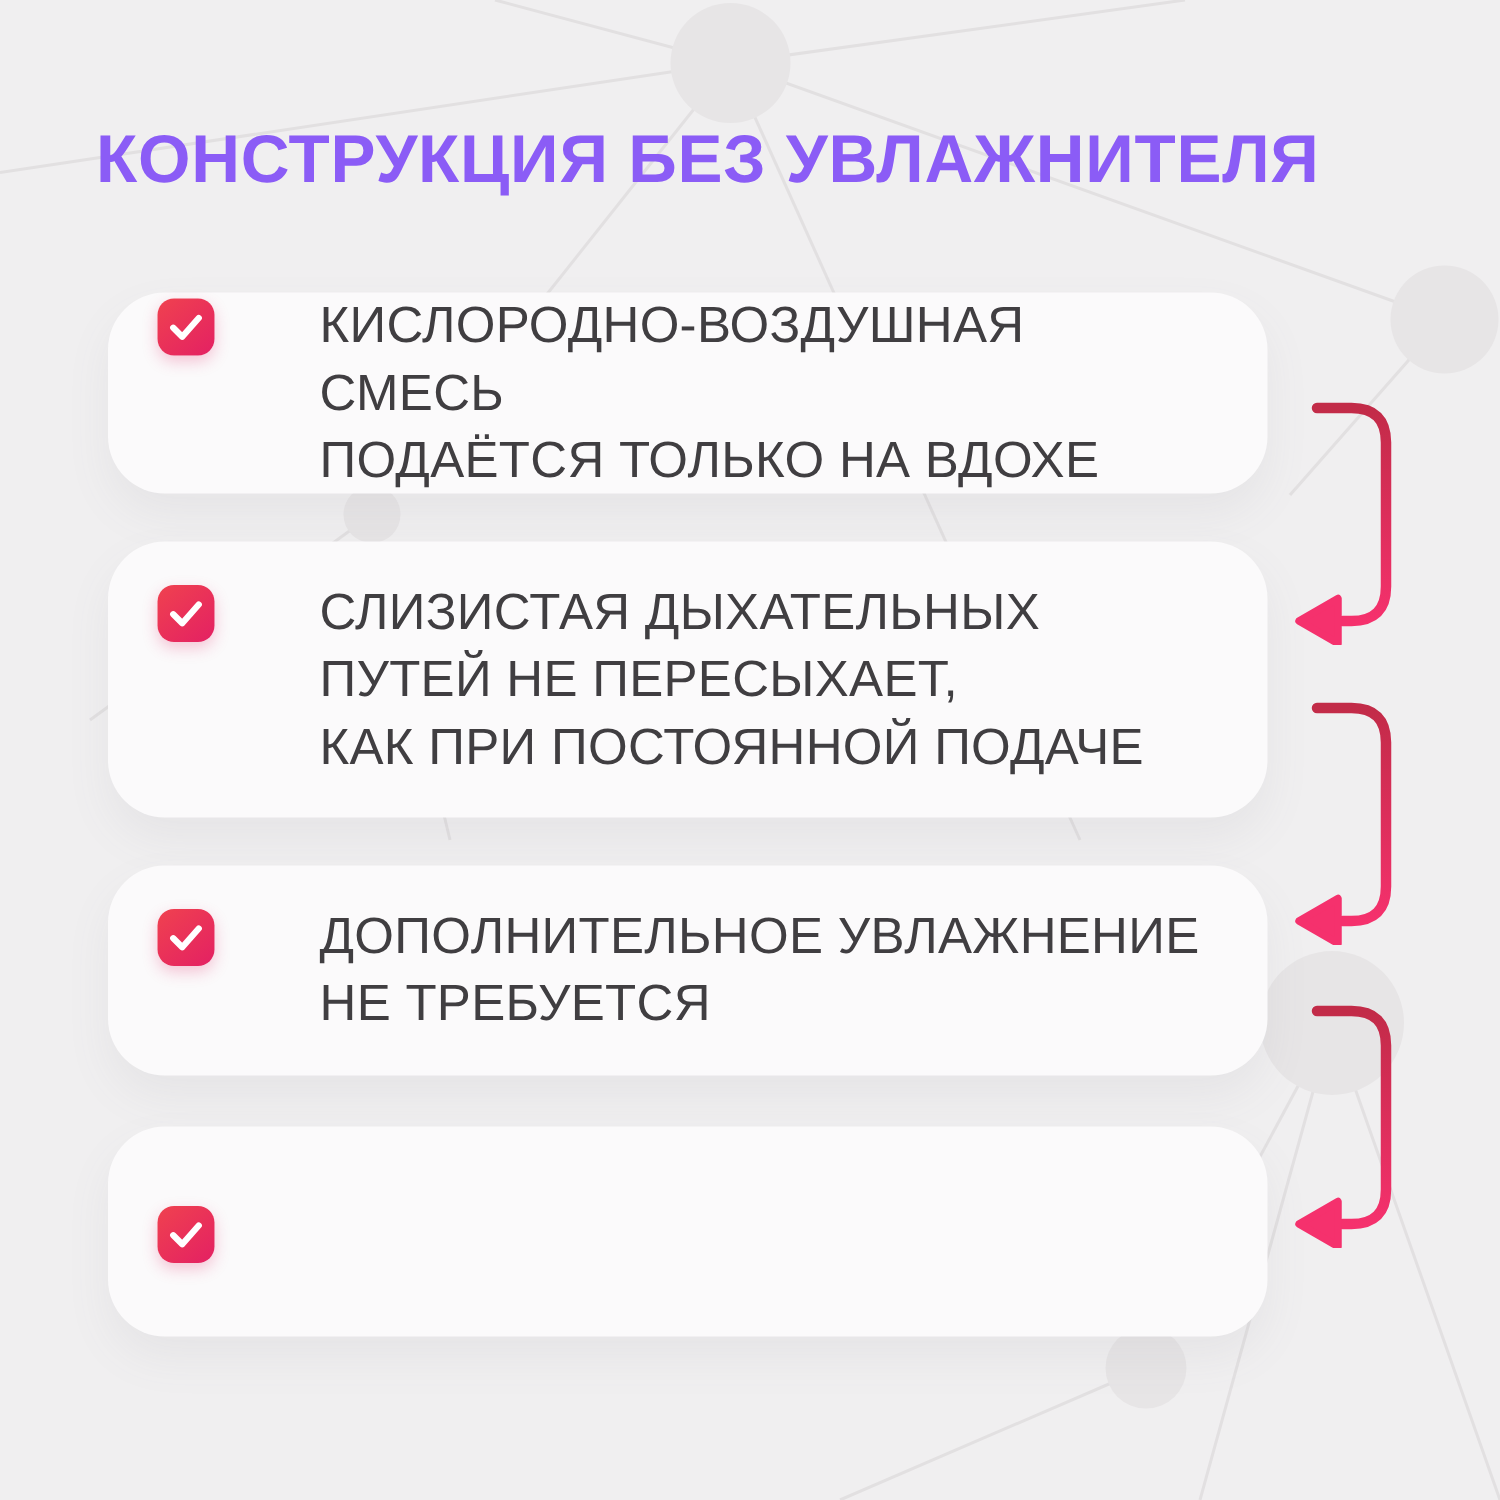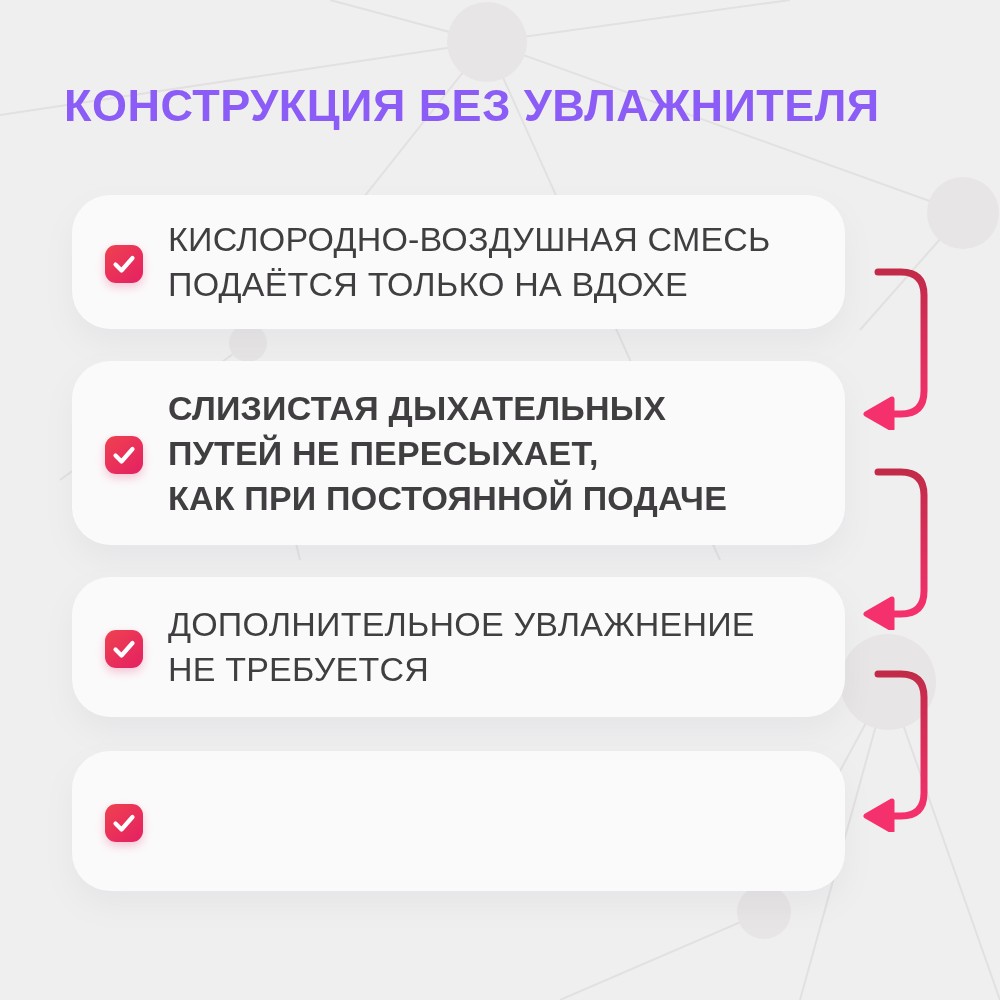--- a/index.html
+++ b/index.html
@@ -20,25 +20,25 @@
 
   
   .card{
     position:absolute;left:72px;width:773px;z-index:2;
     background:#fbfafb;border-radius:38px;
     box-shadow:0 14px 30px rgba(120,120,130,.08);
     display:flex;align-items:center;
     padding:0 30px 0 33px;box-sizing:border-box;
   }
   .card1{top:195px;height:134px;}
-  .card2{top:361px;height:184px;font-weight:bold;}
+  .card2{top:361px;height:184px;}
   .card3{top:577px;height:140px;}
   .card4{top:751px;height:140px;}
 
-  .card-inner{display:flex;align-items:center;width:100%;}
+  .card-inner{display:flex;align-items:flex-start;width:100%;gap:45px;}
   .check{
     flex:0 0 38px;width:38px;height:38px;margin-top:4px;margin-right:25px;
     border-radius:11px;
     background:linear-gradient(140deg,#ef4050 5%,#e42262 95%);
     display:flex;align-items:center;justify-content:center;
     box-shadow:0 4px 10px rgba(228,34,98,.25);
   }
   .check svg{display:block;}
   .card-text{
     font-size:34px;line-height:45px;color:#403e41;

